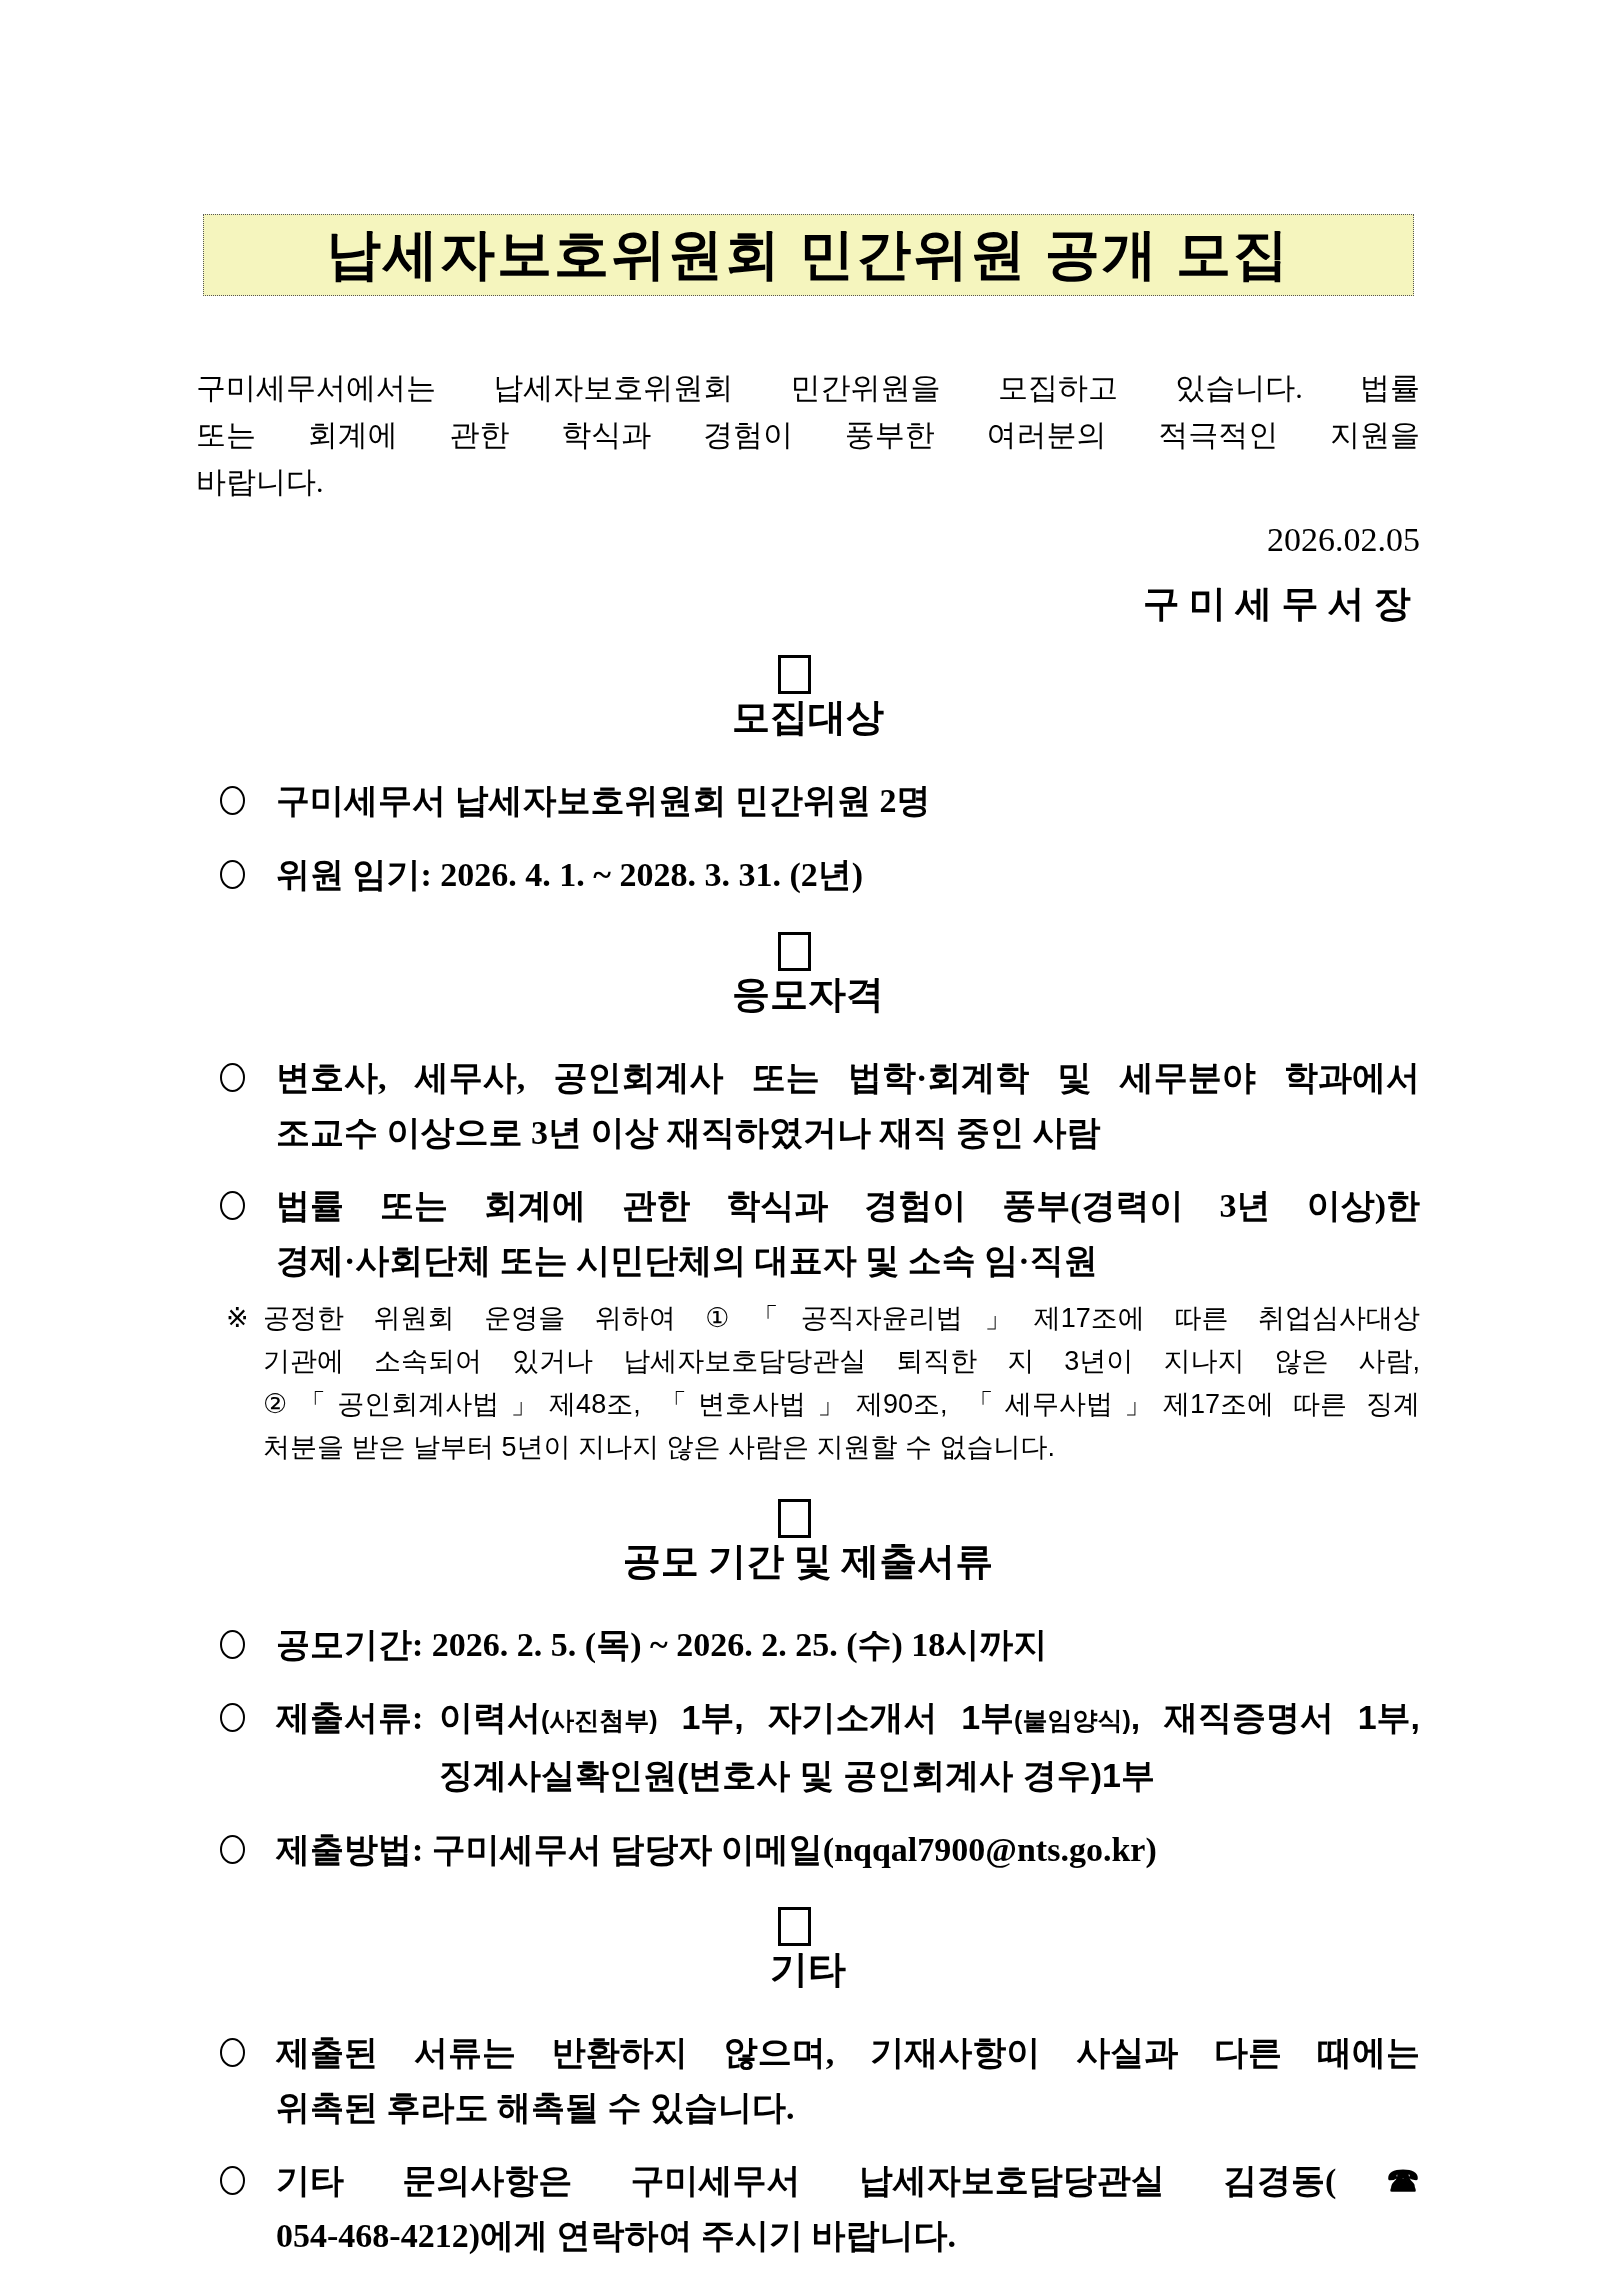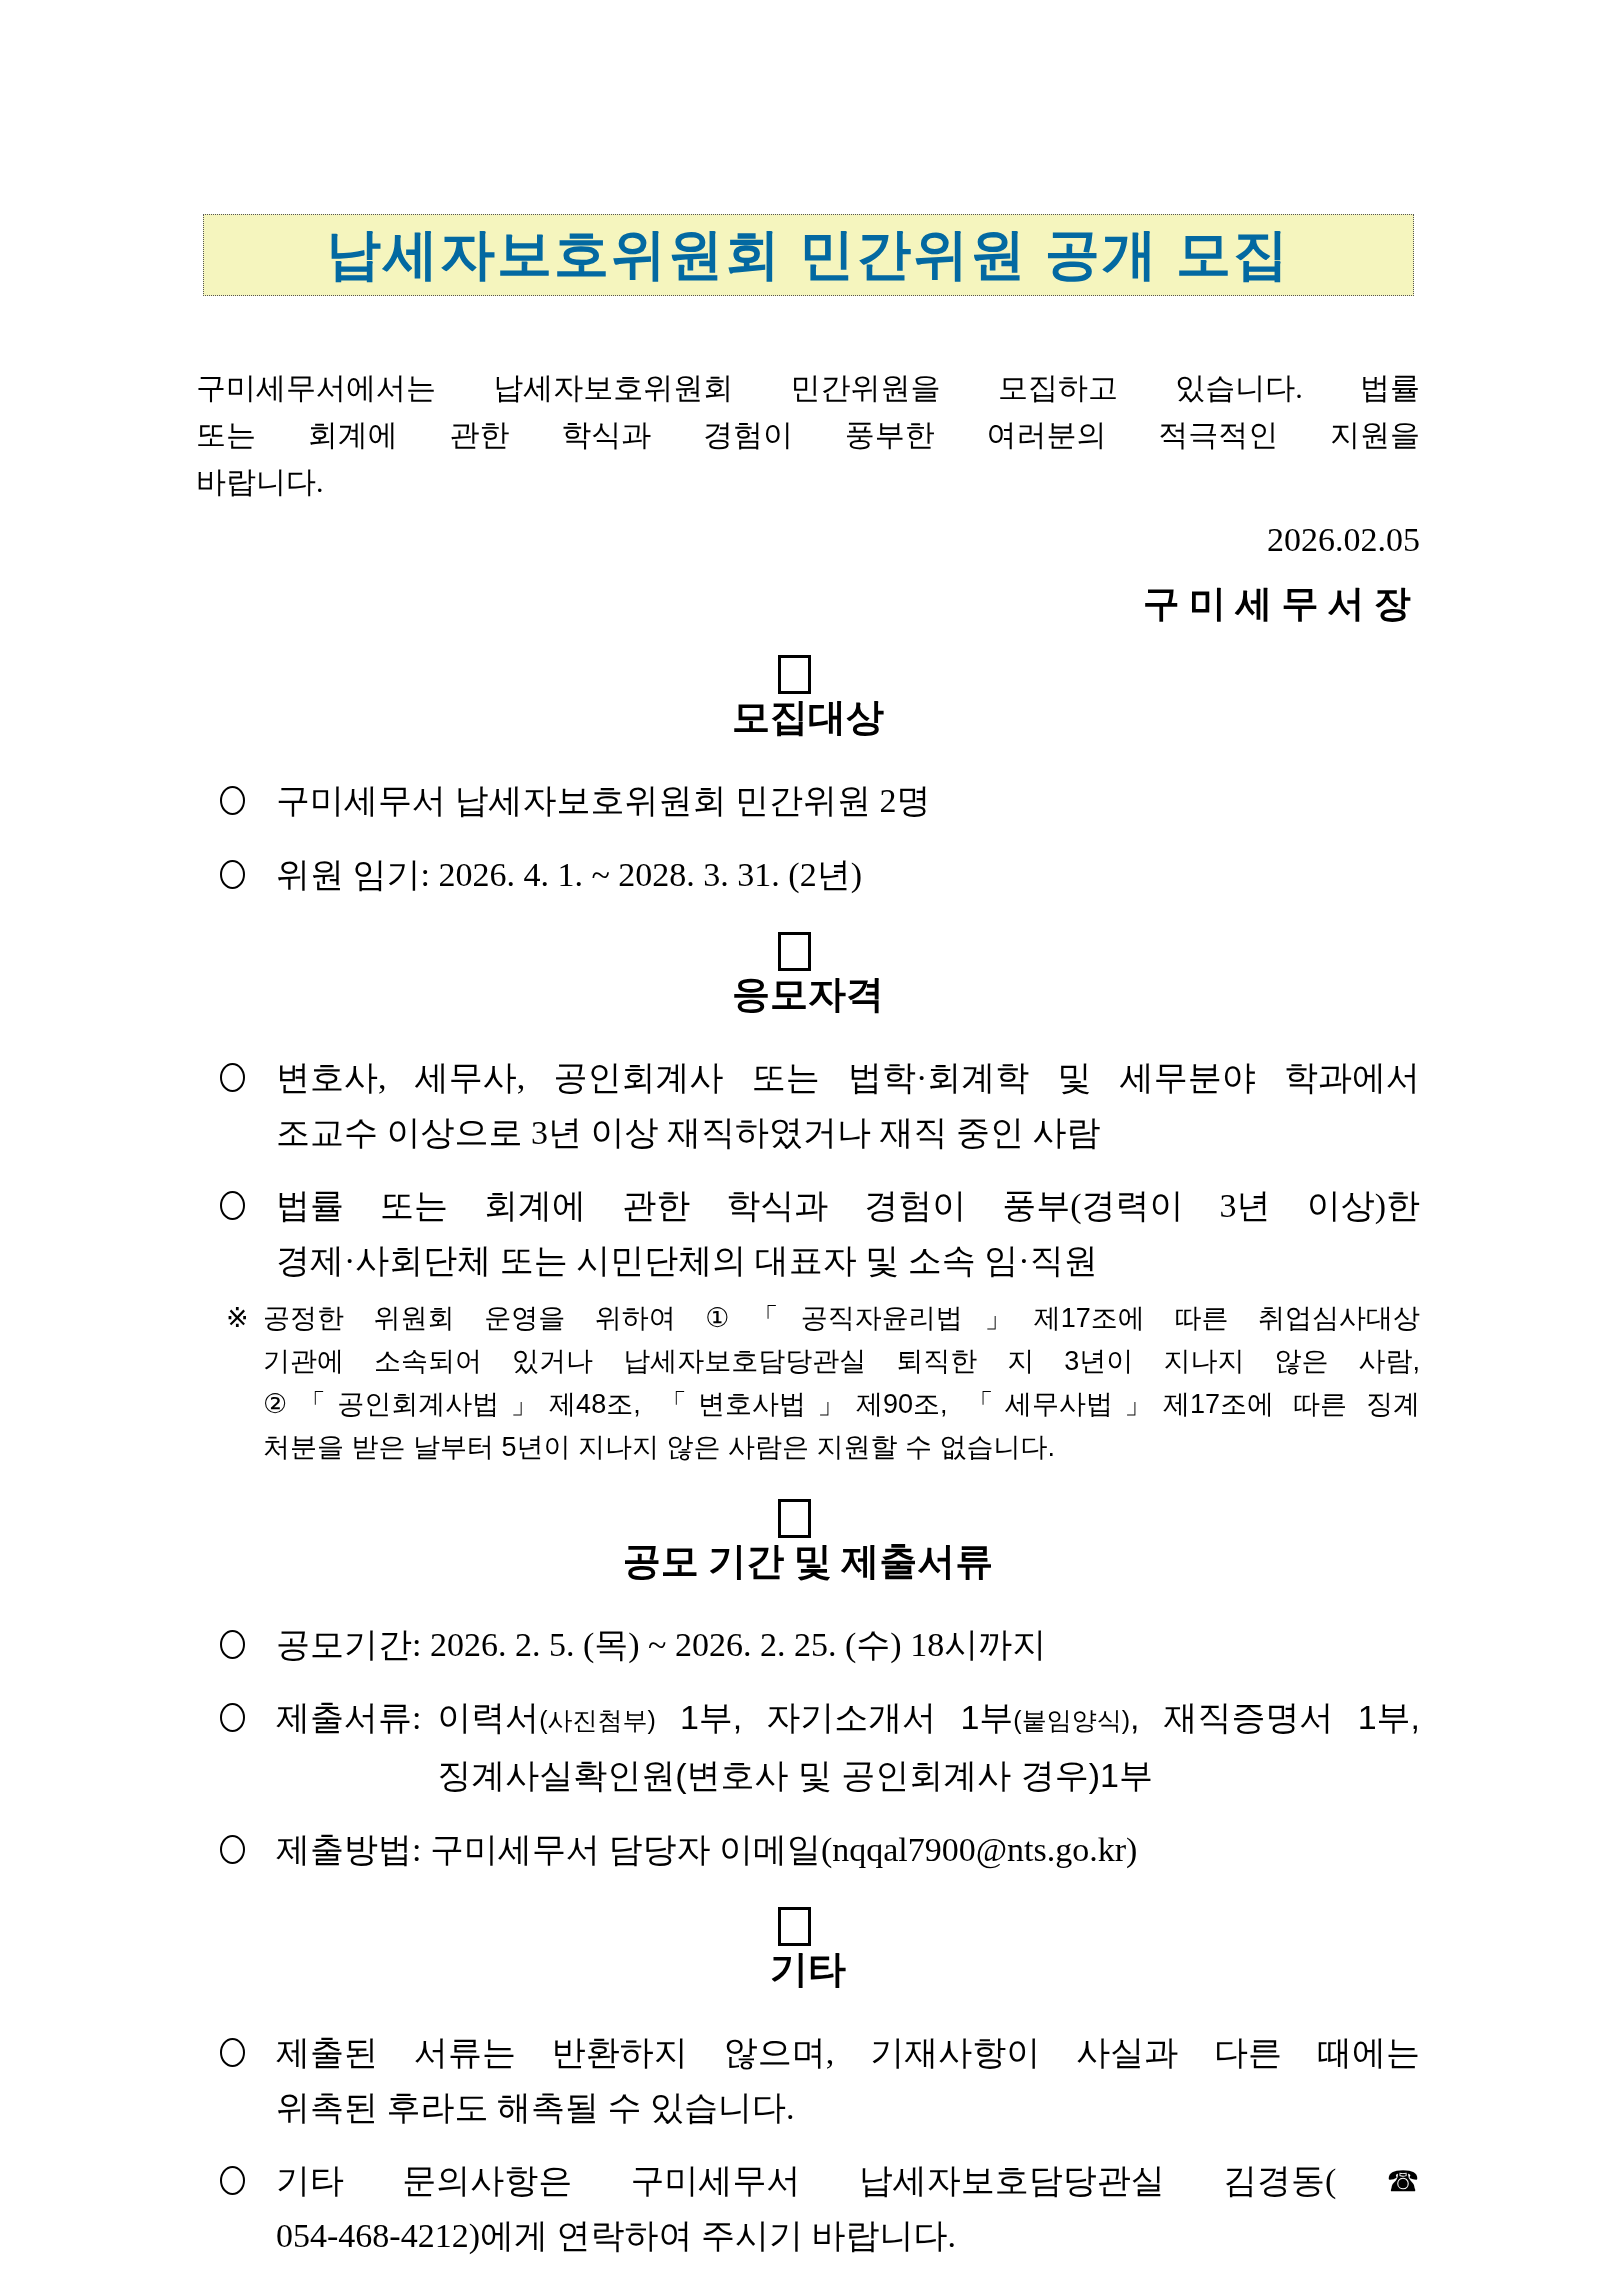--- a/index.html
+++ b/index.html
@@ -11,40 +11,40 @@
   .content{padding:0 203px 0 196px;}
 
   
   .title-box{
     margin-left:6.5px;margin-top:214px;width:1211px;height:82px;
     box-sizing:border-box;border:1.3px dotted #555;
     display:flex;align-items:center;justify-content:center;
   }
   .title-box h1{
     margin:0;font-family:"Liberation Sans","DejaVu Sans",sans-serif;
-    font-weight:bold;font-size:55px;letter-spacing:2px;color:#0369a1;
+    font-weight:bold;font-size:55px;letter-spacing:2px;color:#000000;
   }
 
   
   .intro{margin-top:68px;font-size:30px;line-height:47px;}
   .line{display:block;}
   .j{text-align:justify;text-align-last:justify;}
 
   .date-row{margin-top:14.4px;text-align:right;font-size:34px;line-height:41px;}
   .sign-row{margin-top:22px;text-align:right;font-size:37px;line-height:43px;
             font-weight:bold;letter-spacing:9.2px;}
 
   
   .sec{margin-top:30px;display:flex;align-items:center;font-size:38px;
        font-weight:bold;line-height:46px;flex-direction:column;}
   .sq{flex:0 0 auto;width:33px;height:39px;border:3.9px solid #000;
       box-sizing:border-box;margin-right:27.5px;}
 
   
-  .item{position:relative;padding-left:80px;font-size:34px;line-height:55px;}
+  .item{position:relative;padding-left:80px;font-size:34px;line-height:55px;font-weight:bold;}
   .m-top{margin-top:33px;}   
   .m-mid{margin-top:18.3px;}   
   .o{position:absolute;left:24px;top:13px;width:25px;height:29px;
      border:2.6px solid #000;border-radius:50%;box-sizing:border-box;}
 
   
   .note{position:relative;margin-top:9.2px;padding-left:67px;
         font-family:"Liberation Sans","DejaVu Sans",sans-serif;
         font-size:27px;line-height:43px;}
   .note .mk{position:absolute;left:30px;top:0;}

